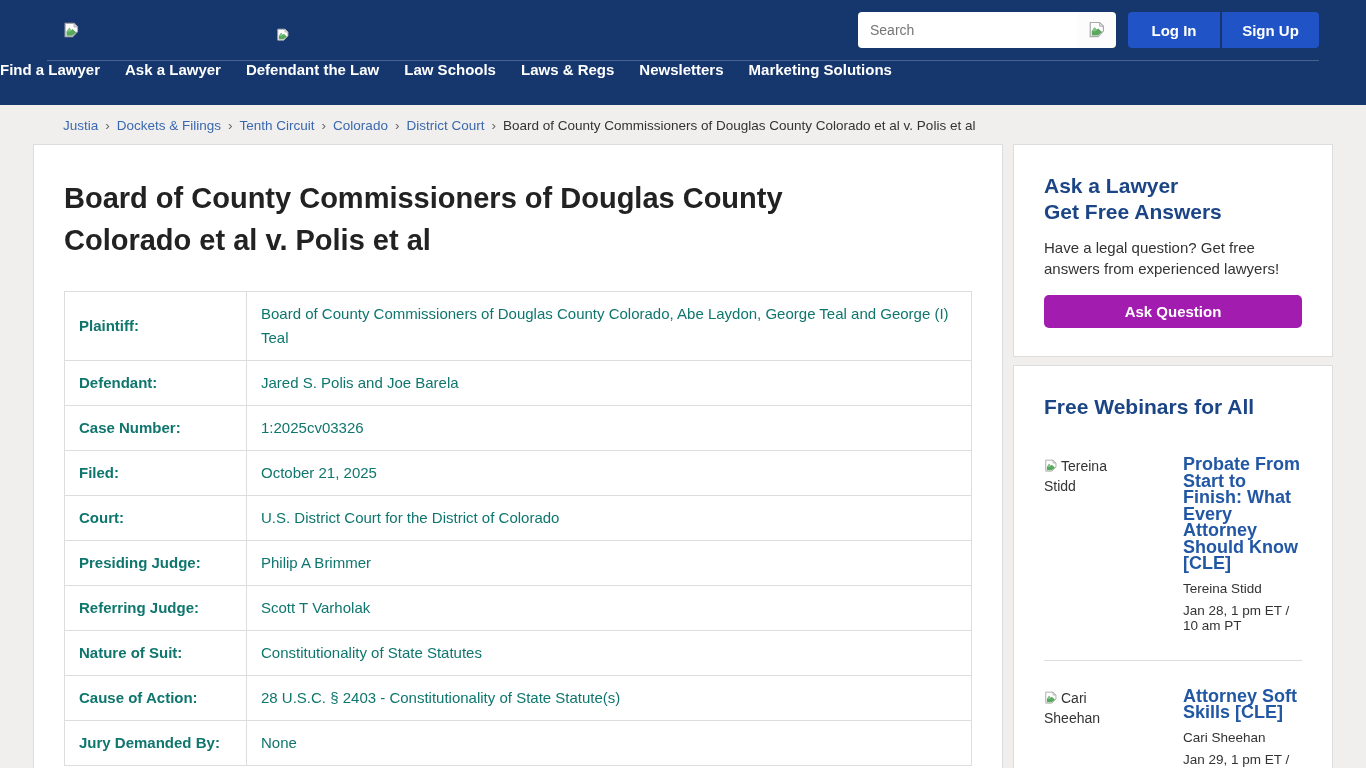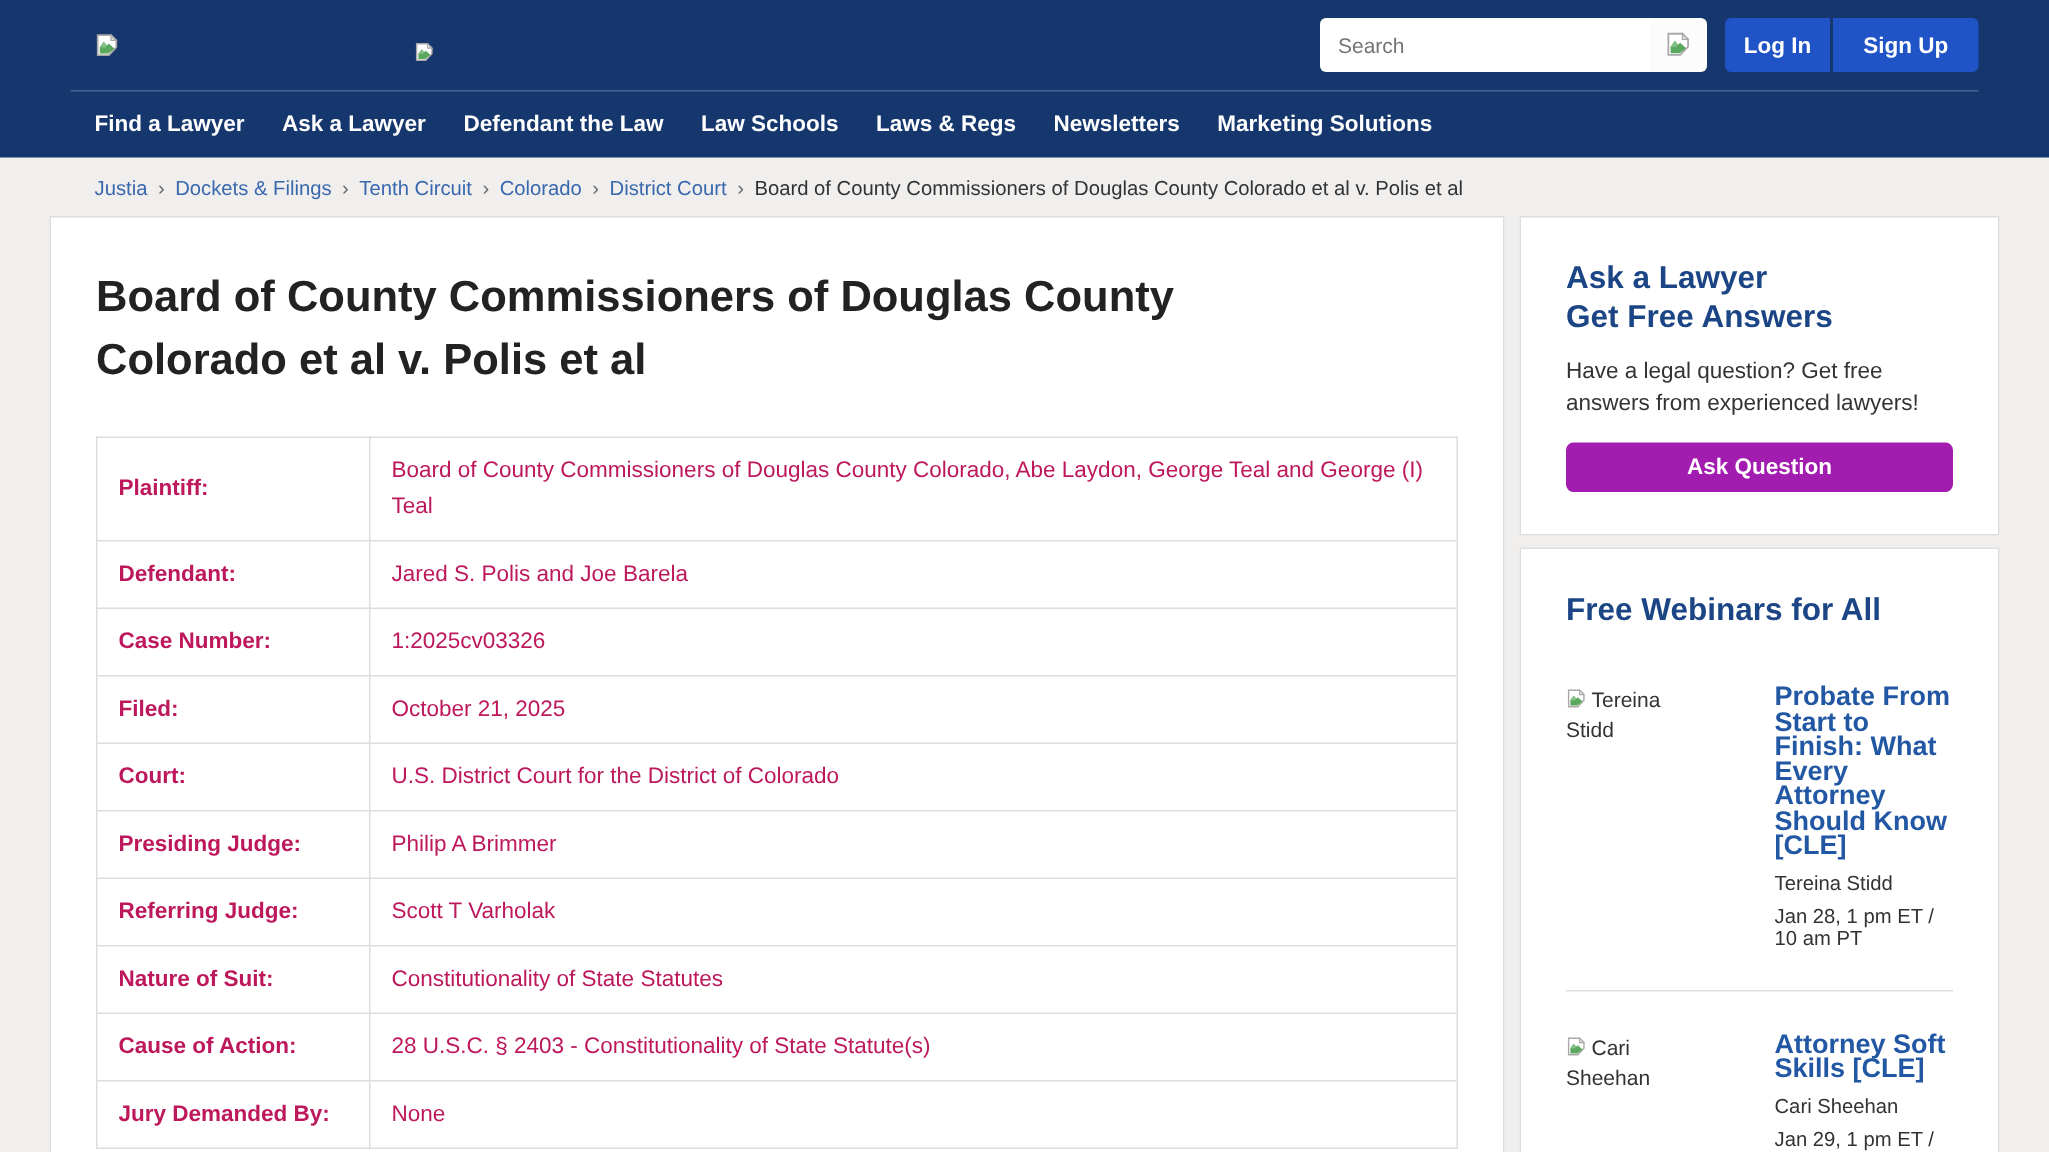--- a/index.html
+++ b/index.html
@@ -35,23 +35,23 @@
   .search button {
     width: 38px; background: #fcfcfc; border: none;
     display: flex; align-items: center; justify-content: center; cursor: pointer;
   }
   .hdr-btn {
     height: 36px; border: none; border-radius: 4px;
     background: #2053c5; color: #fff;
     font-weight: bold; font-size: 15px; cursor: pointer;
     font-family: "Liberation Sans", sans-serif;
   }
-  .btn-login  { width: 70px; margin-left: 12px; border-radius: 4px 0 0 4px; }
+  .btn-login  { width: 92px; margin-left: 12px; border-radius: 4px 0 0 4px; }
   .btn-signup { width: 97px; margin-left: 2px;  border-radius: 0 4px 4px 0; }
-  .header-nav { display: flex; align-items: center; height: 43px; padding-left: 63px; }
+  .header-nav { display: flex; height: 43px; }
   .header-nav a {
     color: #ffffff; font-weight: bold; font-size: 15px; margin-right: 25px;
   }
 
   
   .breadcrumb { padding: 13px 0 11px 63px; font-size: 13.5px; color: #555; white-space: nowrap; }
   .breadcrumb a { color: #3a68ae; text-align: center; }
   .breadcrumb .sep { margin: 0 7px; color: #666; }
   .breadcrumb .current { color: #333; }
 
@@ -62,21 +62,21 @@
     background: #fff; border: 1px solid #ddd;
     padding: 30px; flex: none;
   }
   .sidebar { width: 320px; margin-left: 10px; flex: none; }
 
   
   h1.case-title {
     margin: 2px 0 30px 0; max-width: 845px;
     font-size: 29px; line-height: 42px; font-weight: bold; color: #222;
   }
-  table.case-table { border-collapse: collapse; width: 908px; font-size: 15px; color: #be185d; }
+  table.case-table { border-collapse: collapse; width: 908px; font-size: 15px; color: #0f766e; }
   .case-table td { border: 1px solid #ddd; padding: 10px 14px; line-height: 24px; vertical-align: middle; }
   .case-table td.lbl { width: 182px; font-weight: bold; }
 
   
   .side-card { background: #fff; border: 1px solid #ddd; padding: 28px 30px; margin-bottom: 8px; }
   .side-heading { margin: 0; color: #1b4585; font-size: 21px; font-weight: bold; line-height: 26px; }
   .ask-text { margin: 12px 0 0 0; font-size: 15px; line-height: 21px; color: #333; }
   .ask-btn {
     margin-top: 16px; width: 100%; height: 33px;
     background: #a21caf; color: #fff; font-weight: bold; font-size: 15px;

